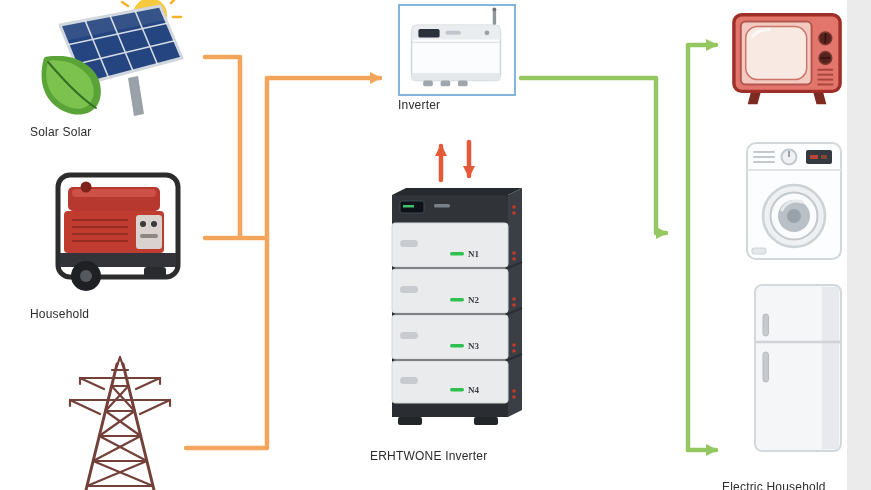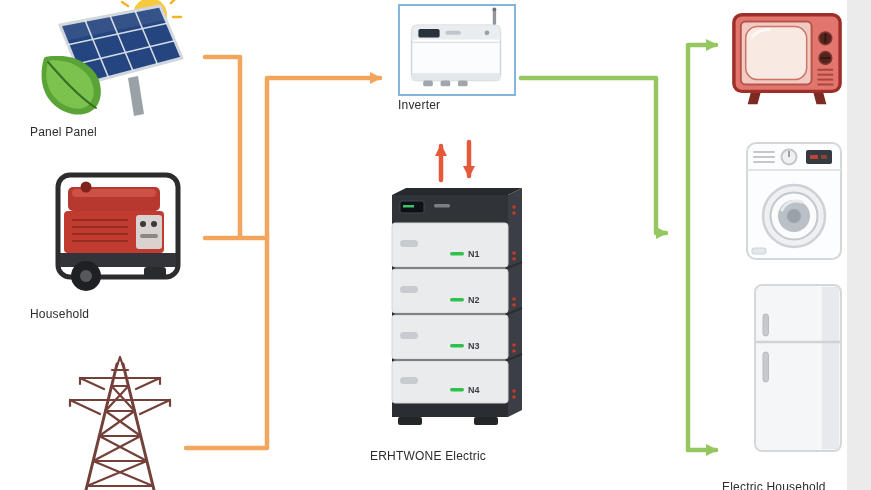--- a/index.html
+++ b/index.html
@@ -80,21 +80,21 @@
         </g>
         <path d="M22,25 L122,6 L128,20 L30,40 Z" fill="#ffffff" opacity="0.08"></path>
       </g>
       <g>
         <path d="M6,58 C-2,86 10,108 34,114 C56,118 66,102 62,84 C58,66 38,56 22,56 C14,56 8,56 6,58 Z" fill="#5aa336"></path>
         <path d="M10,62 C4,84 14,102 34,108 C50,112 58,100 55,86 C52,72 36,62 24,61 C17,60 12,60 10,62 Z" fill="#7cc24e"></path>
         <path d="M10,62 C24,78 40,96 58,108" stroke="#356f22" stroke-width="2" fill="none" stroke-linecap="round"></path>
       </g>
     </svg>
   </div>
-  <div class="label" style="left:30px;top:124px;width:170px;">Panel Panel</div>
+  <div class="label" style="left:30px;top:124px;width:170px;">Solar Solar</div>
 
   <div class="node" style="left:48px;top:165px;">
     <svg width="140" height="138" viewBox="0 0 140 138">
       <rect x="10" y="10" width="120" height="102" rx="12" fill="none" stroke="#2c2c2c" stroke-width="5"></rect>
       <rect x="20" y="22" width="92" height="24" rx="5" fill="#b7382e"></rect>
       <rect x="24" y="24" width="84" height="8" rx="4" fill="#d0544a" opacity="0.9"></rect>
       <circle cx="38" cy="22" r="5.5" fill="#7e241d"></circle>
       <rect x="16" y="46" width="100" height="42" rx="4" fill="#c13c30"></rect>
       <g stroke="#972c22" stroke-width="2">
         <line x1="24" y1="55" x2="80" y2="55"></line>
@@ -163,21 +163,21 @@
       <circle cx="90" cy="28" r="2.5" fill="#9aa1a7"></circle>
       <line x1="12" y1="38" x2="104" y2="38" stroke="#dde2e6" stroke-width="1.5"></line>
       <rect x="12" y="70" width="92" height="8" fill="#e4e8eb"></rect>
       <rect x="24" y="78" width="10" height="6" rx="2" fill="#9fa6ac"></rect>
       <rect x="42" y="78" width="10" height="6" rx="2" fill="#9fa6ac"></rect>
       <rect x="60" y="78" width="10" height="6" rx="2" fill="#9fa6ac"></rect>
     </svg>
   </div>
   <div class="label" style="left:398px;top:97px;width:118px;">Inverter</div>
 
-  <div class="node" style="left:388px;top:183px;">
+  <div class="node" style="left:388px;top:183px;font-family:Liberation Serif, serif;">
     <svg width="146" height="252" viewBox="0 0 146 252">
       <polygon points="4,12 120,12 134,5 18,5" fill="#26292d"></polygon>
       <polygon points="120,12 134,5 134,227 120,234" fill="#3b3f45"></polygon>
       <g stroke="#2a2d31" stroke-width="2">
         <line x1="120" y1="85" x2="134" y2="79"></line>
         <line x1="120" y1="131" x2="134" y2="125"></line>
         <line x1="120" y1="177" x2="134" y2="171"></line>
       </g>
       <g fill="#c43a29">
         <circle cx="126" cy="24" r="1.8"></circle>
@@ -220,21 +220,21 @@
         <rect x="12" y="194" width="18" height="7" rx="3.5" fill="#c8ccd0"></rect>
         <rect x="62" y="205" width="14" height="3.5" rx="1.7" fill="#2fc14e"></rect>
         <text x="80" y="210" font-size="9" font-weight="bold" fill="#3a3e43">N4</text>
       </g>
 
       <rect x="4" y="222" width="116" height="12" fill="#2a2d31"></rect>
       <rect x="10" y="234" width="24" height="8" rx="2" fill="#232629"></rect>
       <rect x="86" y="234" width="24" height="8" rx="2" fill="#232629"></rect>
     </svg>
   </div>
-  <div class="label" style="left:370px;top:448px;width:190px;">ERHTWONE Electric</div>
+  <div class="label" style="left:370px;top:448px;width:190px;">ERHTWONE Inverter</div>
 
   <div class="node" style="left:728px;top:6px;">
     <svg width="118" height="100" viewBox="0 0 120 100">
       <polygon points="24,84 34,84 30,99 20,99" fill="#7c2a22"></polygon>
       <polygon points="86,84 96,84 100,99 90,99" fill="#7c2a22"></polygon>
       <rect x="6" y="8" width="108" height="78" rx="8" fill="#e2766d" stroke="#9e2f28" stroke-width="3.5"></rect>
       <rect x="13" y="15" width="72" height="64" rx="5" fill="#f2cac2" stroke="#b5544a" stroke-width="2"></rect>
       <rect x="18" y="20" width="62" height="54" rx="12" fill="#f9e9e3" stroke="#cb7468" stroke-width="1.5"></rect>
       <path d="M25,30 Q31,23 42,23" stroke="#ffffff" stroke-width="3" opacity="0.7" fill="none" stroke-linecap="round"></path>
       <circle cx="99" cy="32" r="6.5" fill="#54231e" stroke="#7e362e" stroke-width="1.5"></circle>

